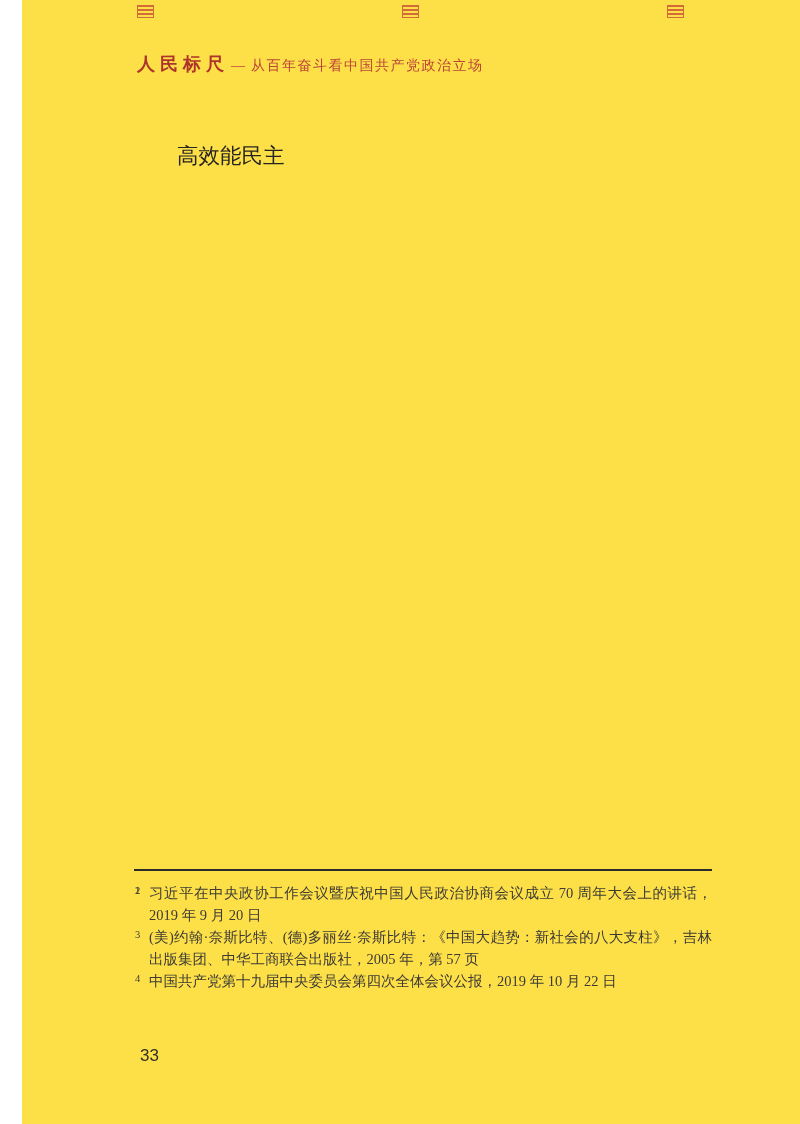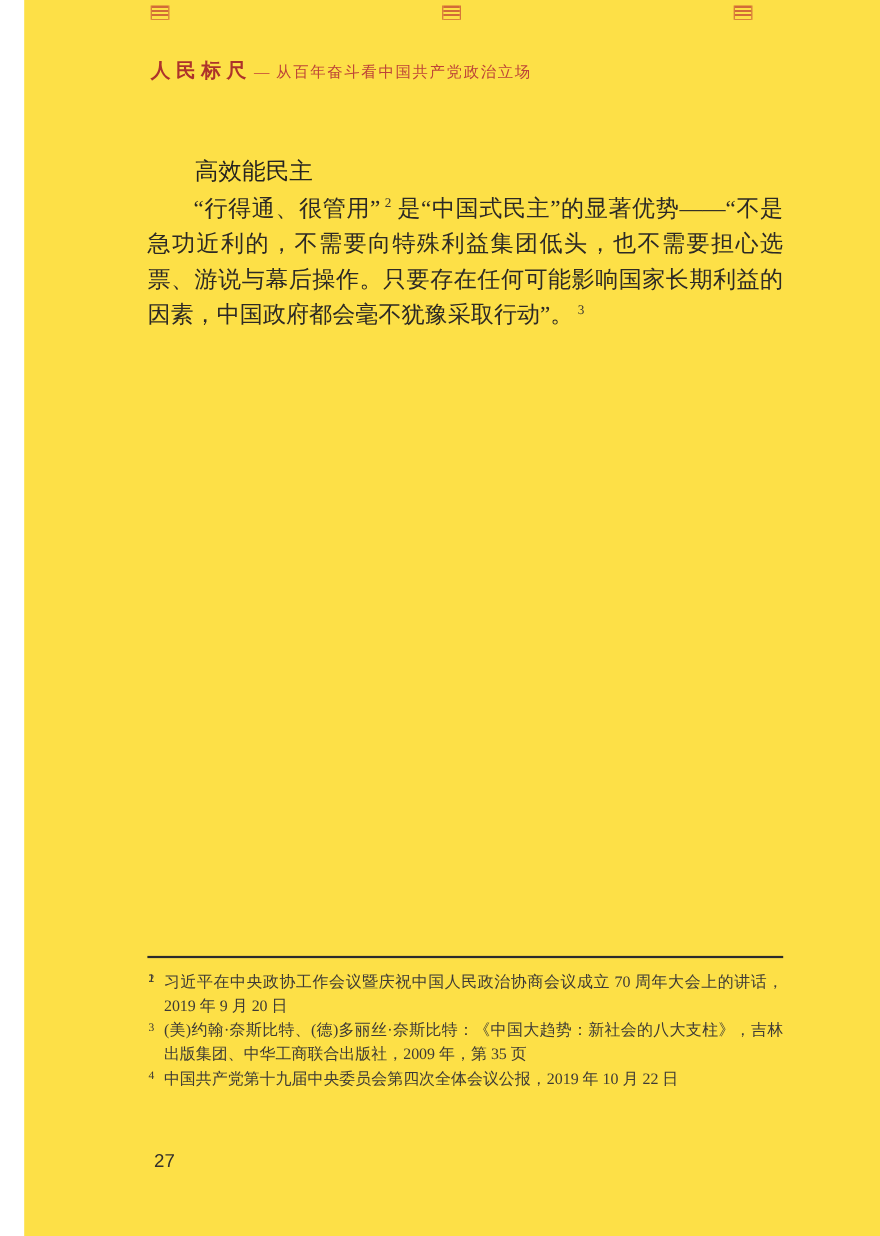--- a/index.html
+++ b/index.html
@@ -134,25 +134,24 @@
   <span class="ink-mark m3"></span>
 
   <div class="running-header">
     <span class="h-title">人民标尺</span>
     <span class="h-dash">—</span>
     <span class="h-sub">从百年奋斗看中国共产党政治立场</span>
   </div>
 
   <div class="body-content">
       <h2>高效能民主</h2>
-      <p>“行得通、很管用”<sup>2</sup>是“中国式民主”的显著优势——“不是急功近利的，不需要向特殊利益集团低头，也不需要担心选票、游说与幕后操作。只要存在任何可能影响国家长期利益的因素，中国政府都会毫不犹豫采取行动”。<sup>3</sup></p>
     </div>
 
   <div class="footnote-block">
       <div class="footnote"><span class="fn-num">1</span></div>
       <div class="footnote"><span class="fn-num">2</span><span>习近平在中央政协工作会议暨庆祝中国人民政治协商会议成立 70 周年大会上的讲话，2019 年 9 月 20 日</span></div>
-      <div class="footnote"><span class="fn-num">3</span><span>(美)约翰·奈斯比特、(德)多丽丝·奈斯比特：《中国大趋势：新社会的八大支柱》，吉林出版集团、中华工商联合出版社，2009 年，第 35 页</span></div>
+      <div class="footnote"><span class="fn-num">3</span><span>(美)约翰·奈斯比特、(德)多丽丝·奈斯比特：《中国大趋势：新社会的八大支柱》，吉林出版集团、中华工商联合出版社，2005 年，第 57 页</span></div>
       <div class="footnote"><span class="fn-num">4</span><span>中国共产党第十九届中央委员会第四次全体会议公报，2019 年 10 月 22 日</span></div>
     </div>
 
-  <div class="page-number">27</div>
+  <div class="page-number">33</div>
 
 </div>
 
 </body></html>

